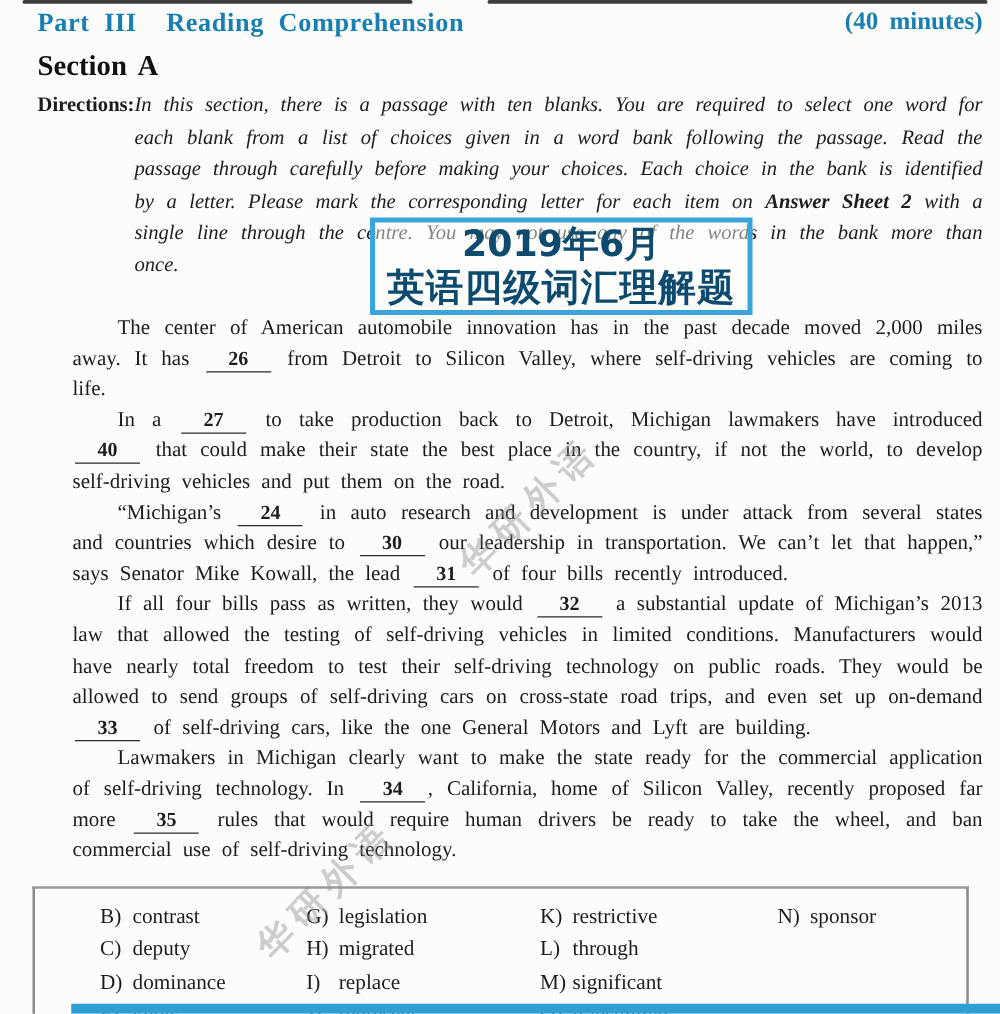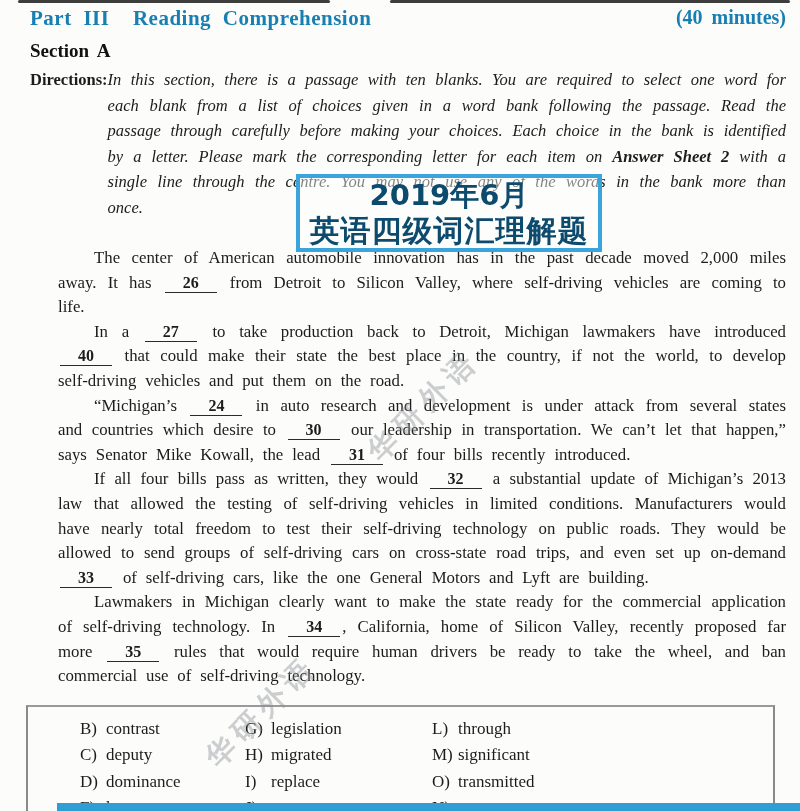--- a/index.html
+++ b/index.html
@@ -14,21 +14,21 @@
   .scan-artifact { position: absolute; top: 0; height: 3px; background: #3d3d3d; border-radius: 2px; }
   .scan-artifact.a1 { left: 18px;  width: 312px; }
   .scan-artifact.a2 { left: 390px; width: 400px; }
 
   .main { position: relative; padding: 6px 14px 0 30px; }
 
   .header-row { display: flex; justify-content: space-between; align-items: flex-start; }
   .part-title { font-size: 21px; font-weight: bold; color: #187fb2; letter-spacing: 0.5px; word-spacing: 6px; }
   .duration   { font-size: 20px; font-weight: bold; color: #187fb2; word-spacing: 4px; }
 
-  .section-heading { margin-top: 9px; font-size: 19px; font-weight: bold; color: #111; word-spacing: 4px; }
+  .section-heading { margin-top: 9px; font-size: 23px; font-weight: bold; color: #111; word-spacing: 4px; }
 
   .directions-row { display: flex; margin-top: 5px; }
   .directions-label { flex: 0 0 66px; font-size: 16.5px; font-weight: bold; line-height: 25.5px; }
   .directions-text {
     flex: 1; font-size: 16.5px; font-style: italic; line-height: 25.5px;
     text-align: justify; word-spacing: 0.30em;
   }
   .directions-text b { font-style: italic; }
 
   .passage { margin-top: 26px; }
@@ -120,20 +120,21 @@
   <div class="word-bank">
     <div class="word-bank-grid">
         <div class="wb-item"><span class="wb-letter">B)</span><span>contrast</span></div>
         <div class="wb-item"><span class="wb-letter">C)</span><span>deputy</span></div>
         <div class="wb-item"><span class="wb-letter">D)</span><span>dominance</span></div>
         <div class="wb-item"><span class="wb-letter">F)</span><span>knots</span></div>
         <div class="wb-item"><span class="wb-letter">G)</span><span>legislation</span></div>
         <div class="wb-item"><span class="wb-letter">H)</span><span>migrated</span></div>
         <div class="wb-item"><span class="wb-letter">I)</span><span>replace</span></div>
         <div class="wb-item"><span class="wb-letter">J)</span><span>represent</span></div>
+        <div class="wb-item"><span class="wb-letter">K)</span><span>restrictive</span></div>
         <div class="wb-item"><span class="wb-letter">L)</span><span>through</span></div>
         <div class="wb-item"><span class="wb-letter">M)</span><span>significant</span></div>
         <div class="wb-item"><span class="wb-letter">O)</span><span>transmitted</span></div>
         <div class="wb-item"><span class="wb-letter">N)</span><span>sponsor</span></div>
       </div>
   </div>
 
 </div>
 
 <div class="overlay-box">

